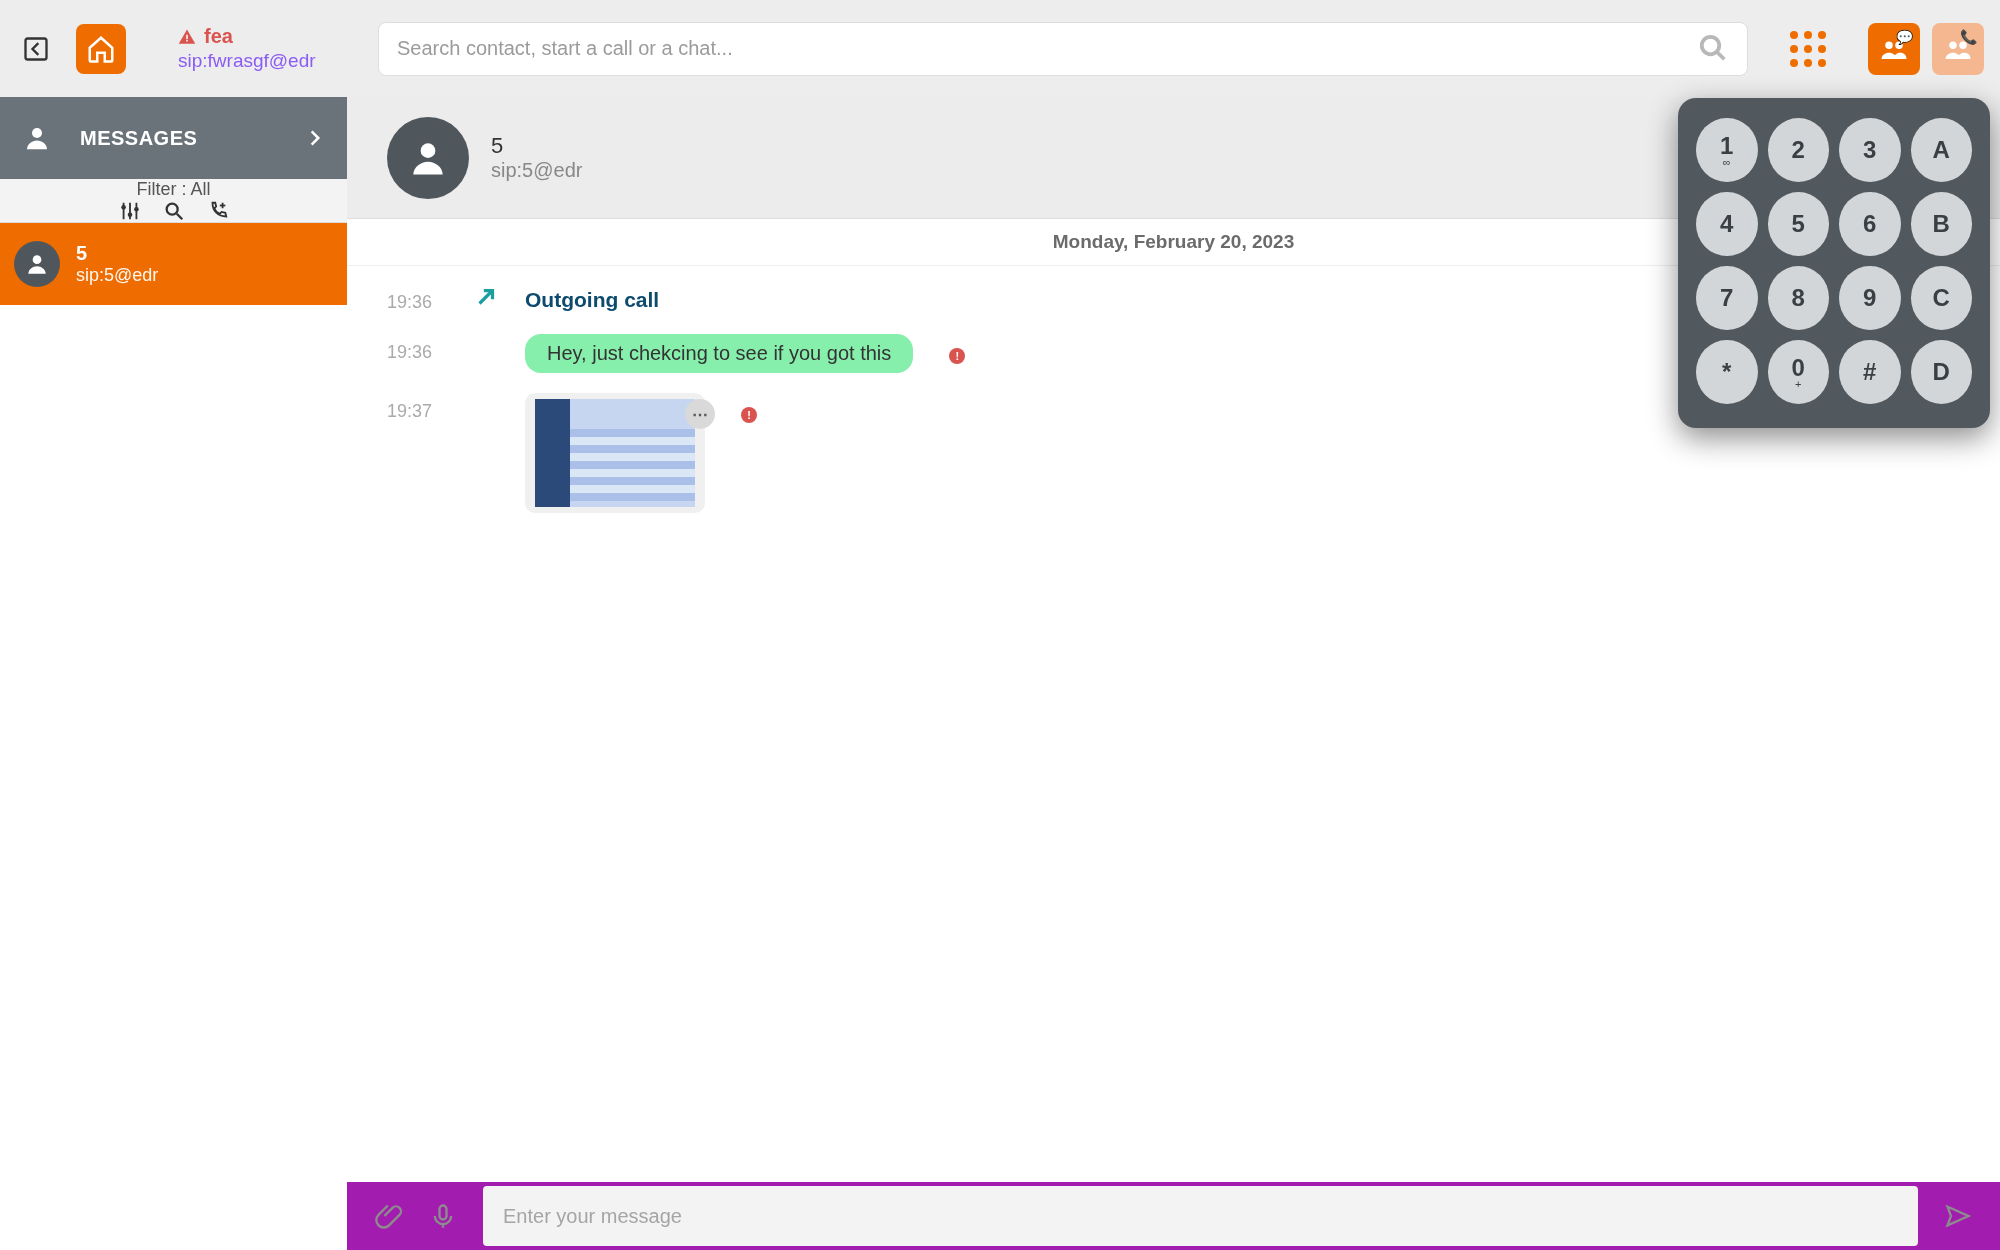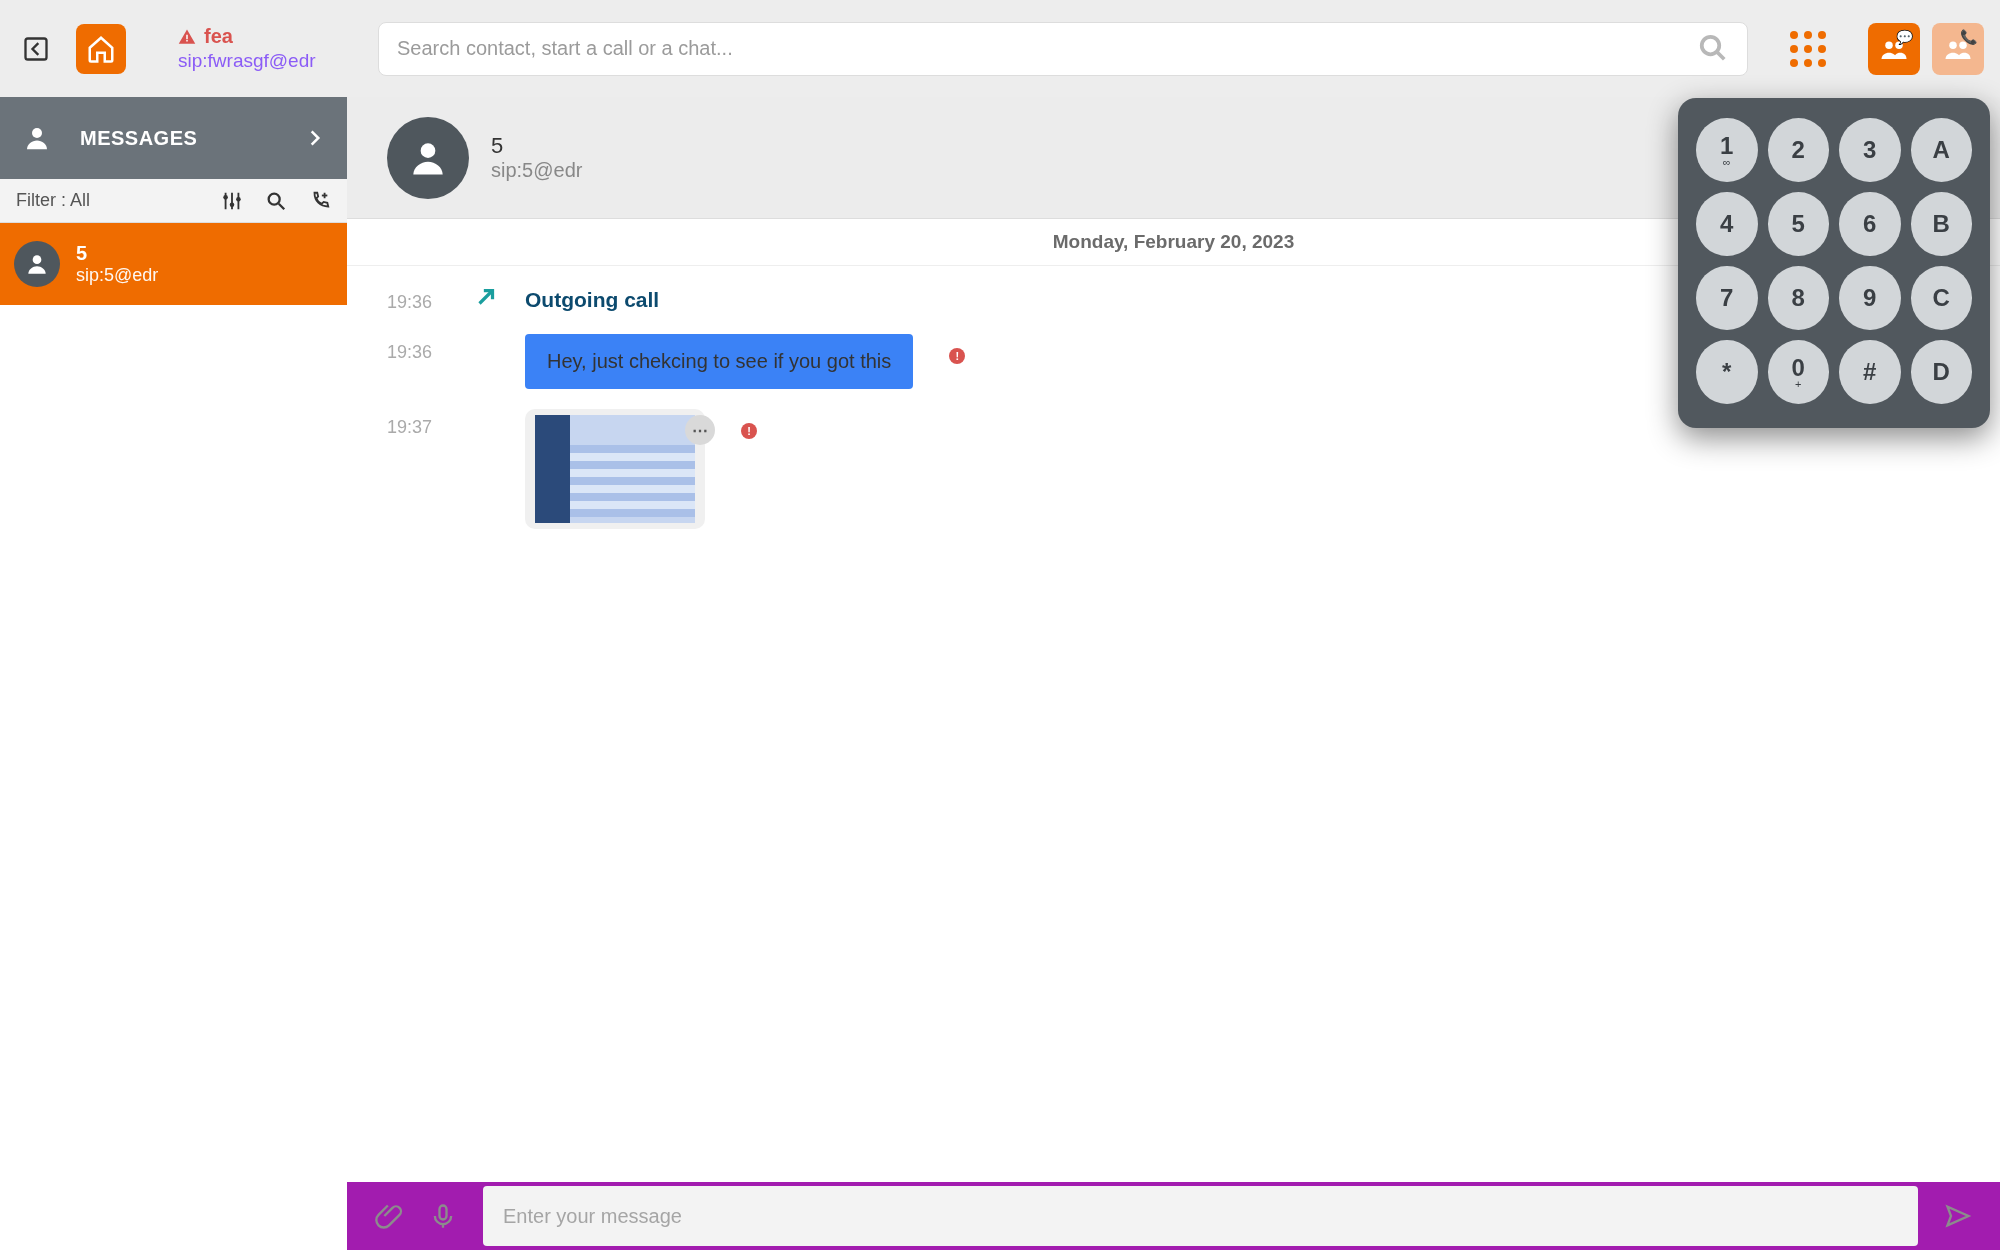--- a/index.html
+++ b/index.html
@@ -45,21 +45,21 @@
   .aud-btn .sup { position:absolute; top:6px; right:6px; font-size:14px; color:#fff; }
 
   
   .main { display:flex; height:calc(1250px - 97px); }
   
   .sidebar { width:347px; background:#fff; display:flex; flex-direction:column; }
   .contacts-header { height:82px; background:var(--bg-sidebar-header); color:#fff; display:flex; align-items:center; padding:0 22px; cursor:pointer; }
   .contacts-header svg.person { width:30px; height:30px; fill:#fff; margin-right:28px; }
   .contacts-header .label { font-size:20px; font-weight:700; letter-spacing:0.5px; flex:1; }
   .contacts-header svg.chev { width:20px; height:20px; fill:#fff; }
-  .filter-row { height:44px; background:#f3f3f3; border-bottom:1px solid #ddd; display:flex; align-items:center; padding:0 16px; }
+  .filter-row { height:44px; background:#f3f3f3; border-bottom:1px solid #ddd; display:flex; align-items:center; padding:0 16px;flex-direction:column; }
   .filter-row .flabel { font-size:18px; color:#555; flex:1; }
   .filter-row .ficons { display:flex; gap:22px; align-items:center; }
   .filter-row .ficons svg { width:22px; height:22px; fill:#444; cursor:pointer; }
   .contact-item { height:82px; display:flex; align-items:center; padding:0 14px; gap:16px; cursor:pointer; }
   .contact-item.selected { background:var(--orange); color:#fff; }
   .avatar-sm { width:46px; height:46px; border-radius:50%; background:#4f575d; display:flex; align-items:center; justify-content:center; }
   .avatar-sm svg { width:26px; height:26px; fill:#fff; }
   .contact-item .c-name { font-size:20px; font-weight:700; }
   .contact-item .c-sub { font-size:18px; opacity:0.95; }
 
@@ -78,21 +78,21 @@
   .msg-search { flex:1; margin-left:220px; height:36px; border:1px solid #ddd; border-radius:6px; padding:0 14px; font-size:18px; color:#555; outline:none; }
   .msg-search::placeholder{ color:#a5a5a5; }
 
   .date-sep { text-align:center; padding:12px 0; color:#6b6b6b; font-size:19px; font-weight:600; border-bottom:1px solid #eee; }
 
   .thread { flex:1; padding:18px 40px; overflow:auto; }
   .row { display:flex; align-items:flex-start; gap:26px; margin-bottom:20px; }
   .tstamp { width:60px; color:#aaa; font-size:18px; padding-top:8px; }
   .outcall-icon svg { width:26px; height:26px; }
   .outcall-label { color:#0c4a6e; font-size:21px; font-weight:600; padding-top:4px; }
-  .bubble { background:#3b82f6; border-radius:4px; padding:16px 22px; font-size:20px; color:#333; position:relative; }
+  .bubble { background:#86efac; border-radius:16px; padding:8px 22px; font-size:20px; color:#333; position:relative; }
   .err-dot { width:16px; height:16px; background:#d9534f; color:#fff; border-radius:50%; display:flex; align-items:center; justify-content:center; font-size:11px; font-weight:700; margin-left:10px; margin-top:14px; }
   .img-bubble { width:180px; height:120px; background:#f0f0f0; border-radius:10px; padding:6px; display:flex; align-items:center; justify-content:center; position:relative; }
   .img-thumb { width:160px; height:108px; background:linear-gradient(to right,#2b4a7a 0 22%, #c7d6f0 22% 100%); position:relative; }
   .img-thumb::before{ content:""; position:absolute; left:22%; right:0; top:28%; bottom:6%; background:repeating-linear-gradient(#aac0e8 0 8px,#dbe6f7 8px 16px); }
   .img-more { position:absolute; right:-10px; top:6px; width:30px; height:30px; background:#d9d9d9; border-radius:50%; display:flex; align-items:center; justify-content:center; font-weight:700; color:#555; cursor:pointer; }
 
   
   .composer { height:68px; background:#a21caf; display:flex; align-items:center; padding:0 28px; gap:26px; }
   .composer svg.tool { width:28px; height:28px; fill:#8c8c8c; cursor:pointer; }
   .compose-input { flex:1; height:60px; background:#f3f3f3; border:none; border-radius:4px; padding:0 20px; font-size:20px; color:#555; outline:none; }

